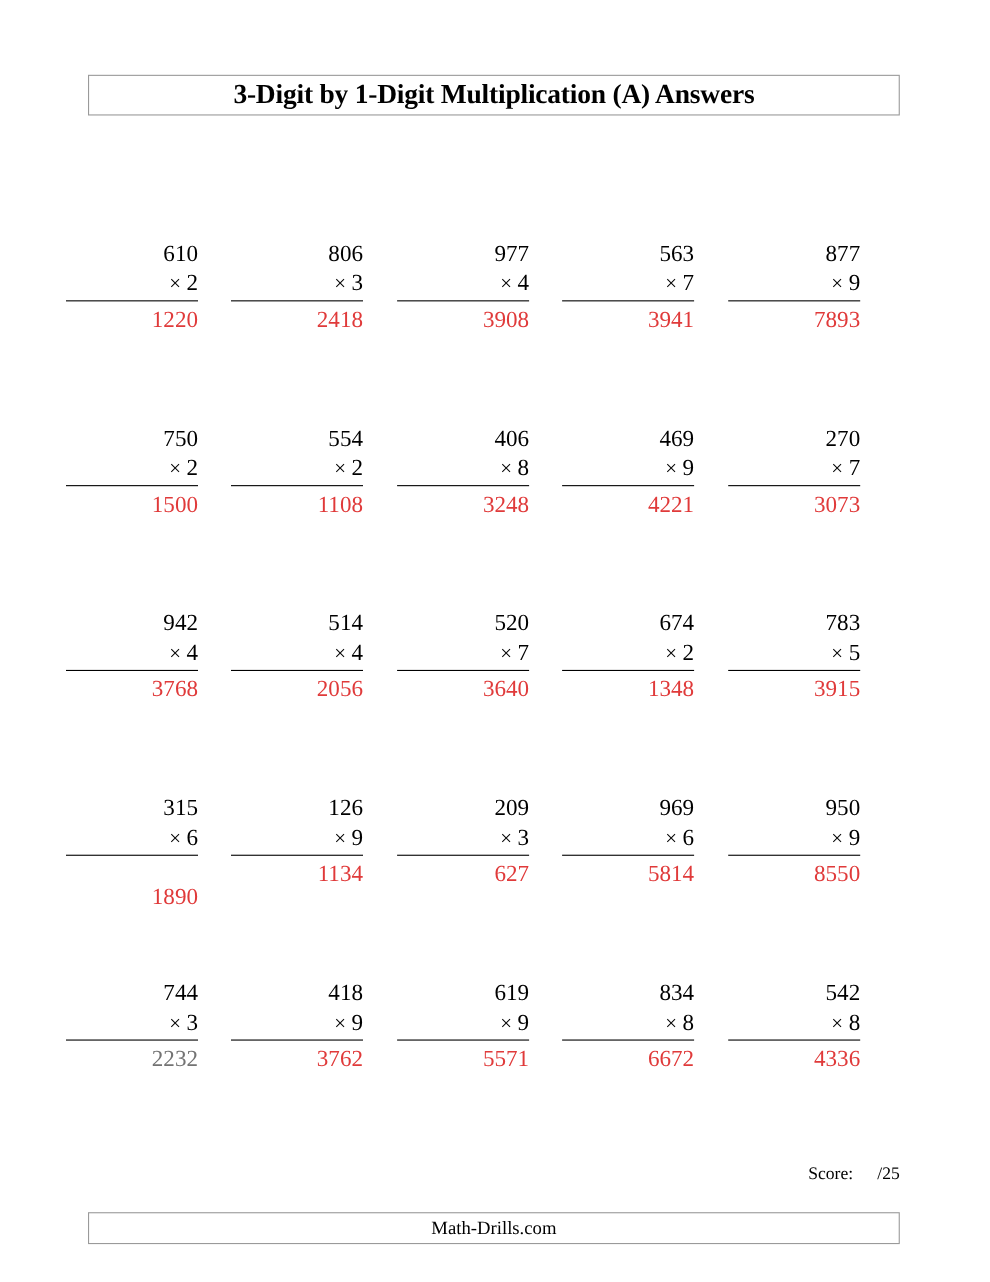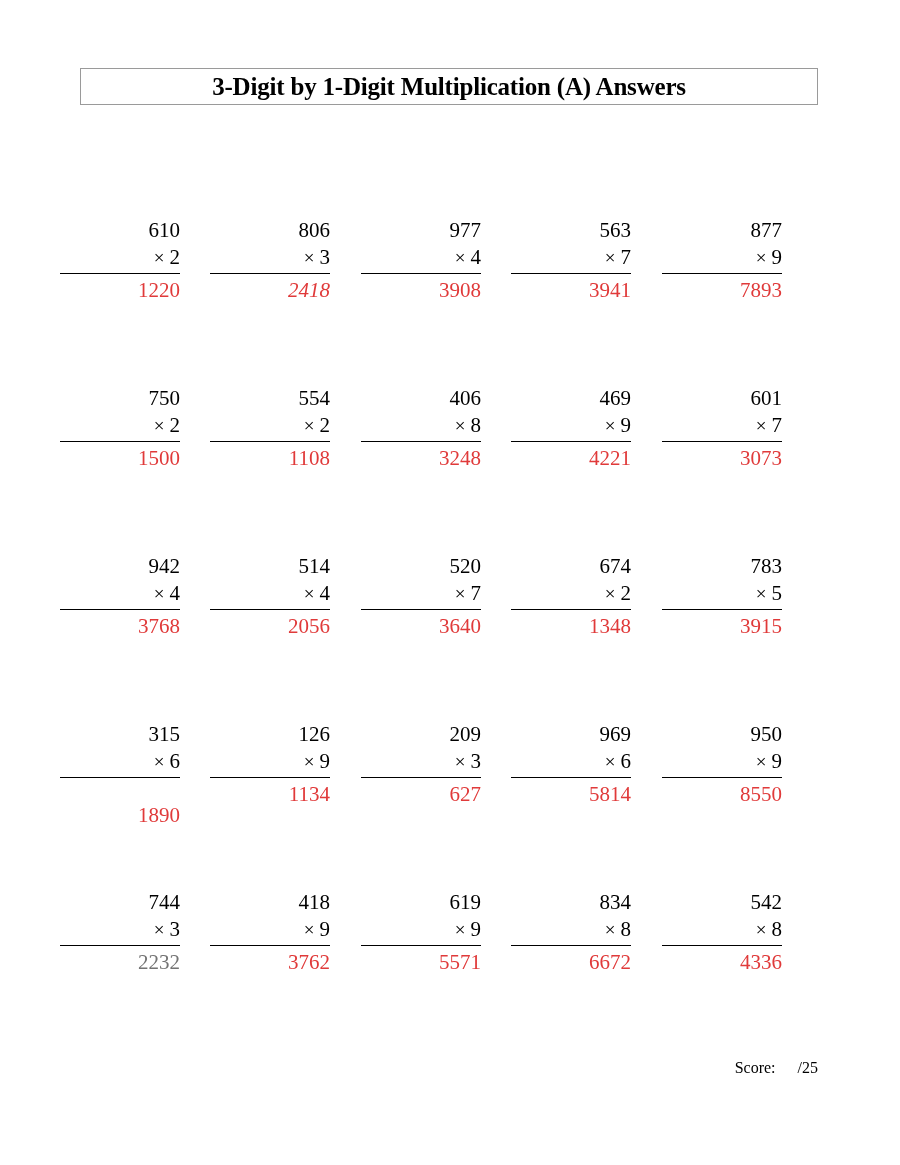--- a/index.html
+++ b/index.html
@@ -173,21 +173,21 @@
   <div class="grid" id="problem-grid">
       <div class="prow">
         <div class="cell col0">
           <span class="operand-top">610</span>
           <span class="operand-bottom"><span class="op-sign">×</span><span>2</span></span>
           <span class="answer" style="color: rgb(224, 58, 58);">1220</span>
         </div>
         <div class="cell col1">
           <span class="operand-top">806</span>
           <span class="operand-bottom"><span class="op-sign">×</span><span>3</span></span>
-          <span class="answer" style="color: rgb(224, 58, 58); font-style: italic;">2418</span>
+          <span class="answer" style="color: rgb(224, 58, 58);">2418</span>
         </div>
         <div class="cell col2">
           <span class="operand-top">977</span>
           <span class="operand-bottom"><span class="op-sign">×</span><span>4</span></span>
           <span class="answer" style="color: rgb(224, 58, 58);">3908</span>
         </div>
         <div class="cell col3">
           <span class="operand-top">563</span>
           <span class="operand-bottom"><span class="op-sign">×</span><span>7</span></span>
           <span class="answer" style="color: rgb(224, 58, 58);">3941</span>
@@ -213,21 +213,21 @@
           <span class="operand-top">406</span>
           <span class="operand-bottom"><span class="op-sign">×</span><span>8</span></span>
           <span class="answer" style="color: rgb(224, 58, 58);">3248</span>
         </div>
         <div class="cell col3">
           <span class="operand-top">469</span>
           <span class="operand-bottom"><span class="op-sign">×</span><span>9</span></span>
           <span class="answer" style="color: rgb(224, 58, 58);">4221</span>
         </div>
         <div class="cell col4">
-          <span class="operand-top">601</span>
+          <span class="operand-top">270</span>
           <span class="operand-bottom"><span class="op-sign">×</span><span>7</span></span>
           <span class="answer" style="color: rgb(224, 58, 58);">3073</span>
         </div>
       </div>
       <div class="prow">
         <div class="cell col0">
           <span class="operand-top">942</span>
           <span class="operand-bottom"><span class="op-sign">×</span><span>4</span></span>
           <span class="answer" style="color: rgb(224, 58, 58);">3768</span>
         </div>
@@ -305,14 +305,17 @@
           <span class="operand-bottom"><span class="op-sign">×</span><span>8</span></span>
           <span class="answer" style="color: rgb(224, 58, 58);">4336</span>
         </div>
       </div>
     </div>
 
   <div class="score">
     <span>Score:</span><span class="score-gap"></span><span>/25</span>
   </div>
 
+  <div class="footer-box">
+    <span class="footer-text">Math-Drills.com</span>
+  </div>
 
 </div>
 
 </body></html>

